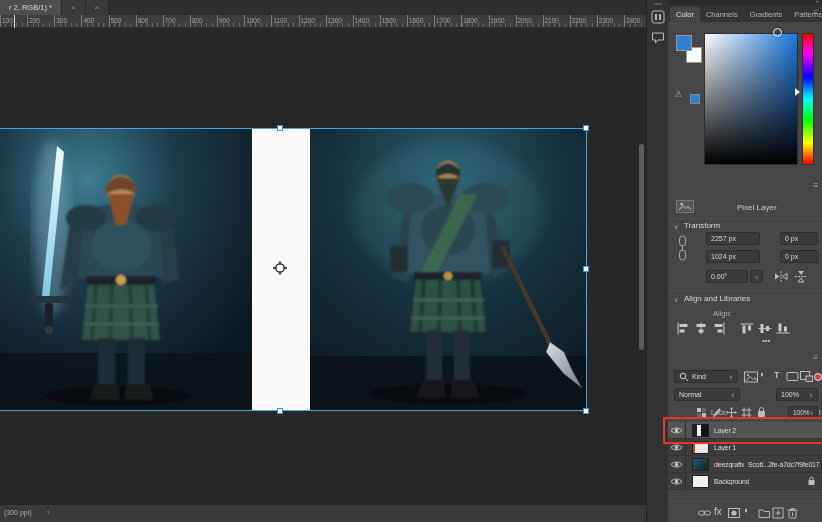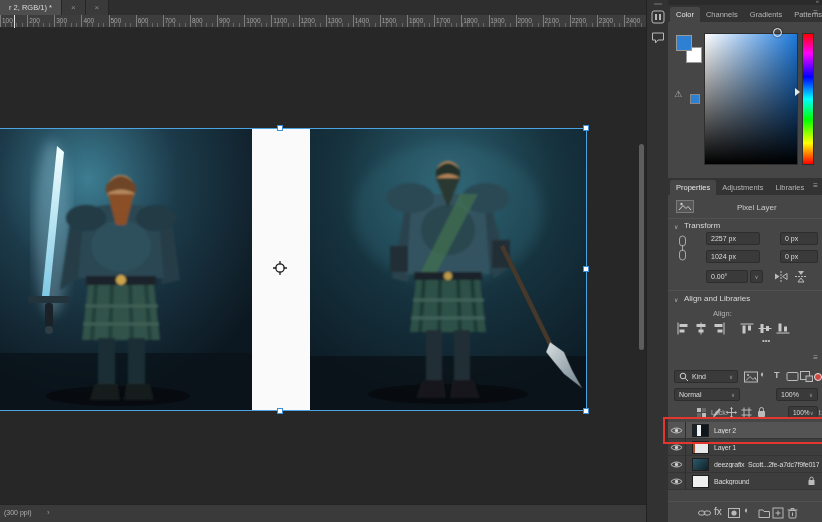--- a/index.html
+++ b/index.html
@@ -305,28 +305,20 @@
       <div class="swatch abs" style="left:8px;top:30px;background:#2e80d2"></div>
       <span class="abs" style="left:6px;top:84px;font-size:9px;color:#b8b8b8">⚠</span>
       <div id="warnchip" class="abs" style="background:#2e80d2"></div>
       <div id="colorfield" class="abs"></div>
       <div id="colorring" class="abs"></div>
       <div id="huebar" class="abs"></div>
       <div id="huearrow" class="abs"></div>
     </div>
 
     <div class="panel" style="top:178px;height:172px">
-      <div class="ptabs">
-
-          <div class="ptab active">Properties</div>
-
-          <div class="ptab">Adjustments</div>
-
-          <div class="ptab">Libraries</div>
-        </div>
       <span class="pmenu">≡</span>
 
       <svg class="abs" style="left:8px;top:22px" width="18" height="13" viewBox="0 0 18 13">
         <rect x="0.5" y="0.5" width="17" height="12" fill="#565656" stroke="#7a7a7a"></rect>
         <circle cx="5.5" cy="4" r="1.2" fill="#cccccc"></circle>
         <path d="M3 10 L7 5.5 L10 8.5 L12 6.5 L15 10" stroke="#cccccc" fill="none"></path>
       </svg>
       <span class="abs lbl" style="left:32px;top:25px;color:#cccccc;font-size:8px">Pixel Layer</span>
       <div class="divider" style="top:40px"></div>
 

